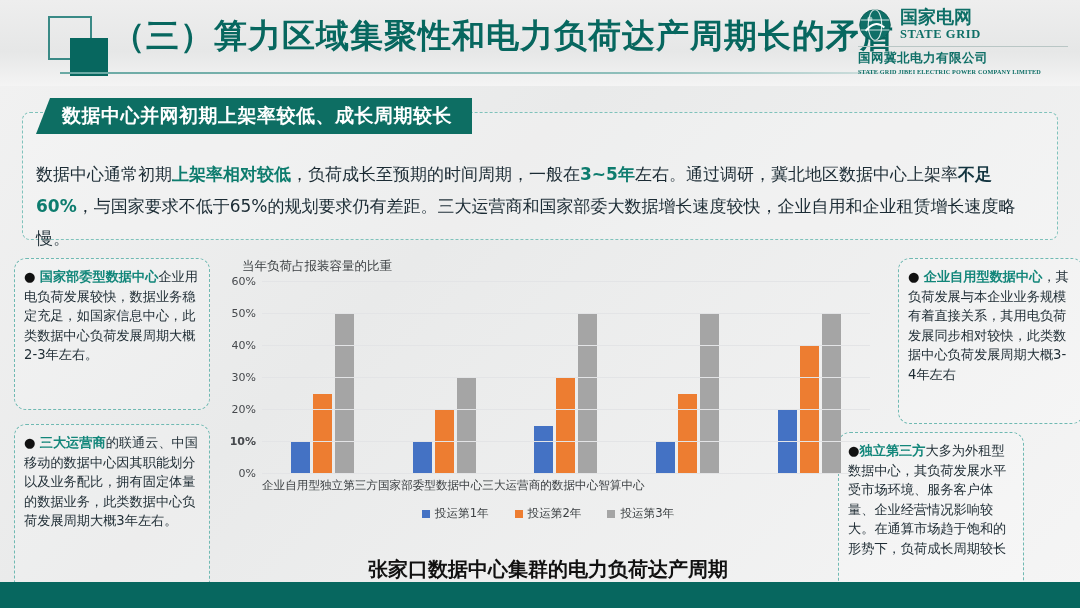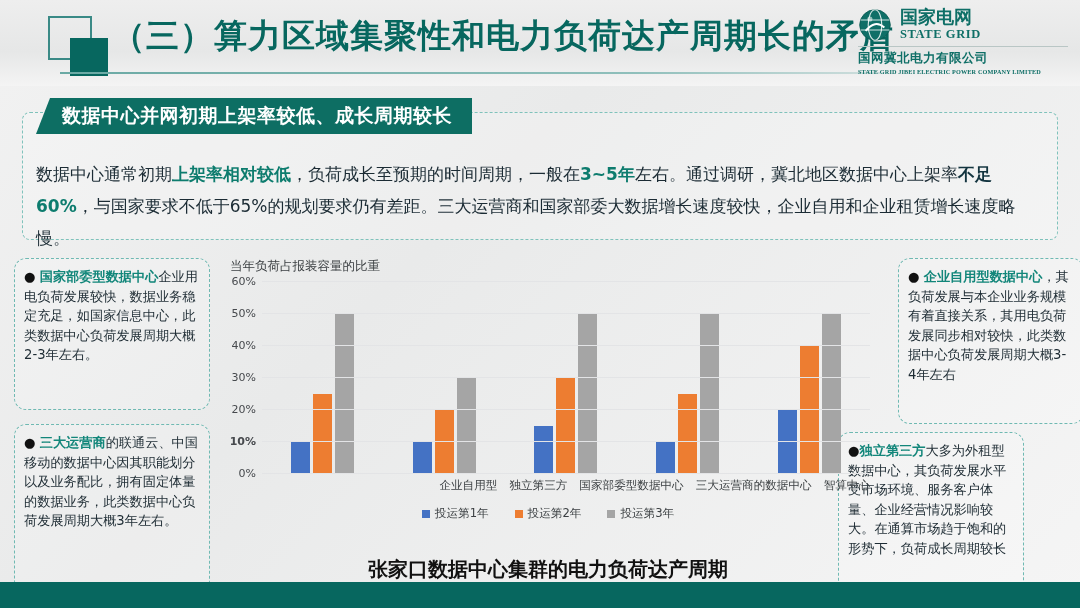--- a/index.html
+++ b/index.html
@@ -97,21 +97,21 @@
   #box-national { left: 14px; top: 258px; width: 196px; height: 152px; }
   #box-carriers { left: 14px; top: 424px; width: 196px; height: 168px; }
   #box-enterprise { left: 886px; top: 258px; width: 186px; height: 166px; margin-left: 12px; }
   #box-thirdparty { left: 838px; top: 432px; width: 186px; height: 164px; }
 
   
   .chart-area {
     position: absolute; left: 216px; top: 258px; width: 664px; height: 292px;
   }
   .chart-title {
-    position: absolute; left: 14px; top: 0; font-size: 12.5px; color: #3c4043;
+    position: absolute; left: 26px; top: 0; font-size: 12.5px; color: #3c4043;
     font-family: "DejaVu Sans","Liberation Sans",sans-serif;
   }
   .plot {
     position: absolute; left: 46px; top: 24px; width: 608px; height: 192px;
   }
   .gridline {
     position: absolute; left: 0; width: 100%; height: 1px; background: #e3e4e6;
   }
   .ytick {
     position: absolute; right: 100%; margin-right: 6px; transform: translateY(-50%);
@@ -122,21 +122,21 @@
     position: absolute; left: 0; top: 0; width: 100%; height: 100%;
     display: flex; align-items: flex-end; justify-content: space-around;
   }
   .group { display: flex; align-items: flex-end; gap: 3px; height: 100%; }
   .bar { width: 19px; }
   .bar.s1 { background: #4472c4; }
   .bar.s2 { background: #ed7d31; }
   .bar.s3 { background: #a5a5a5; }
   .xlabels {
     position: absolute; left: 46px; top: 220px; width: 608px;
-    display: flex; justify-content: flex-end; gap: 12px;
+    display: flex; justify-content: flex-start;
   }
   .xlabel {
     font-size: 11.6px; color: #3c4043; text-align: center; white-space: nowrap;
     font-family: "DejaVu Sans","Liberation Sans",sans-serif;
   }
   .legend {
     position: absolute; left: 0; top: 248px; width: 100%;
     display: flex; justify-content: center; gap: 26px;
   }
   .legend-item { display: flex; align-items: center; gap: 5px; }

